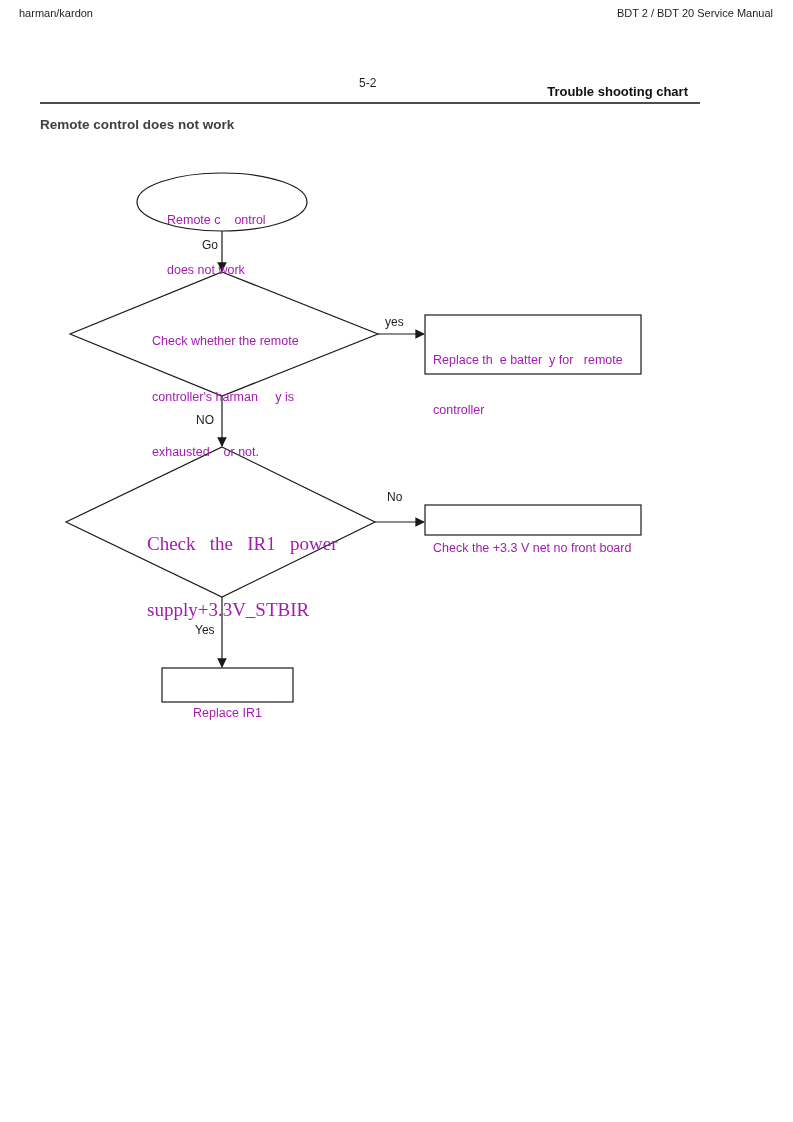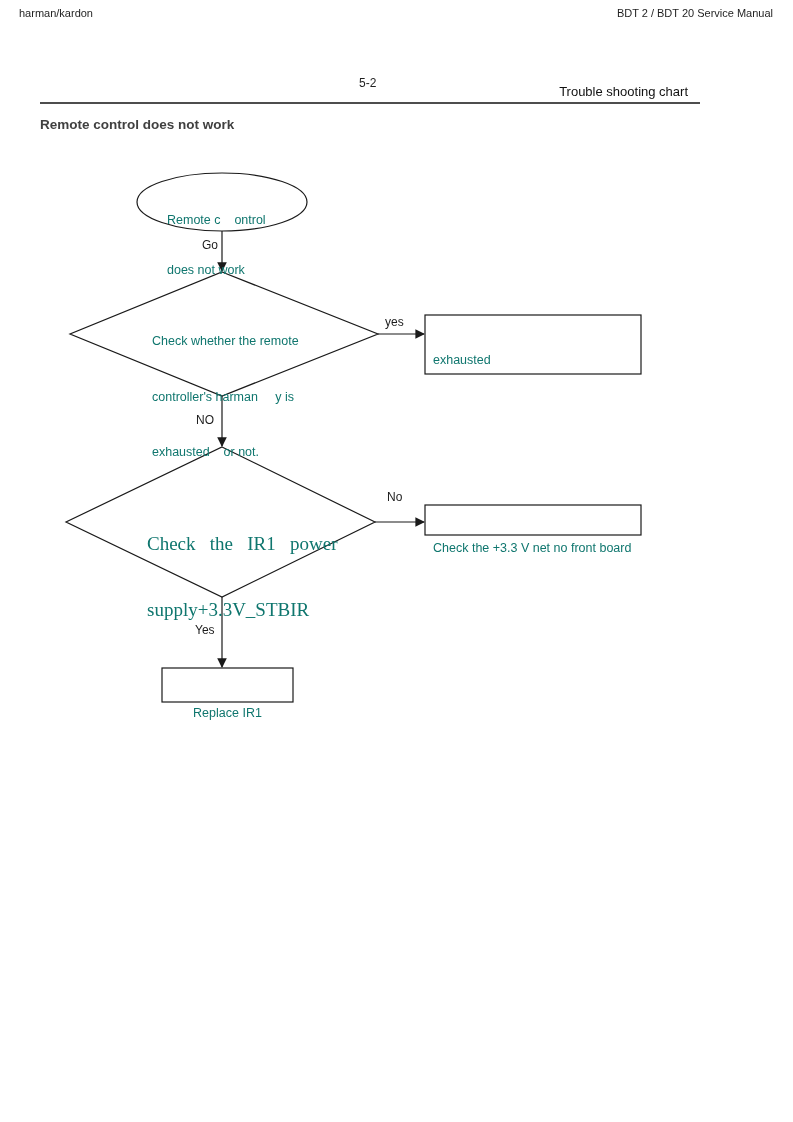--- a/index.html
+++ b/index.html
@@ -8,27 +8,27 @@
     width: 793px;
     height: 1122px;
     font-family: "Liberation Sans", sans-serif;
     color: #1c1c1c;
     overflow: hidden;
   }
   .abs { position: absolute; }
   .small-text { font-size: 11px; color: #1f1f1f; }
   .right-align { text-align: right; }
   .section-number { font-size: 12px; color: #1f1f1f; }
-  .section-title { font-size: 13px; font-weight: normal; color: #111; }
+  .section-title { font-size: 13px; font-weight: bold; color: #111; }
   .rule { height: 2px; background: #4d4d4d; }
   .page-heading { font-size: 13.5px; font-weight: bold; }
   .fc-text {
     position: absolute;
     font-size: 12.5px;
-    color: #0f766e;
+    color: #a21caf;
     white-space: pre;
   }
   .fc-text span { display: block; }
   .fc-label {
     position: absolute;
     font-size: 12px;
     color: #1c1c1c;
     white-space: pre;
   }
   .serif-text {
@@ -97,21 +97,22 @@
 
 <div class="fc-text lh27" style="left:152px; top:300px;">
   <span>Check whether the remote</span>
   <span>controller's harman     y is</span>
   <span>exhausted    or not.</span>
 </div>
 
 <div class="fc-label" style="left:385px; top:315px;">yes</div>
 
 <div class="fc-text lh22" style="left:433px; top:321px;">
-  <span>exhausted</span>
+  <span>Replace th  e batter  y for   remote</span>
+  <span>controller</span>
 </div>
 
 <div class="fc-label" style="left:196px; top:413px;">NO</div>
 
 <div class="fc-text serif-text lh21" style="left:147px; top:489px;">
   <span>Check   the   IR1   power</span>
   <span>supply+3.3V_STBIR</span>
 </div>
 
 <div class="fc-label" style="left:387px; top:490px;">No</div>

